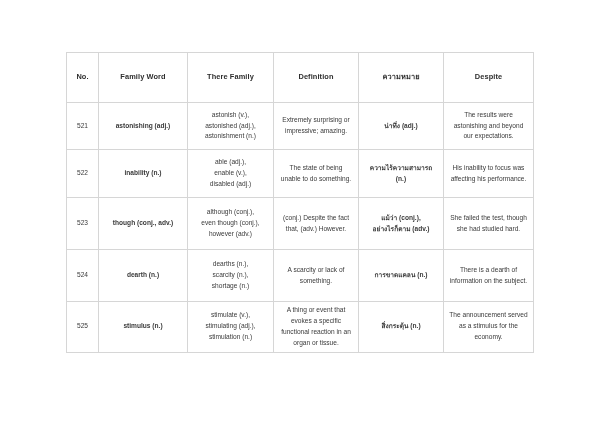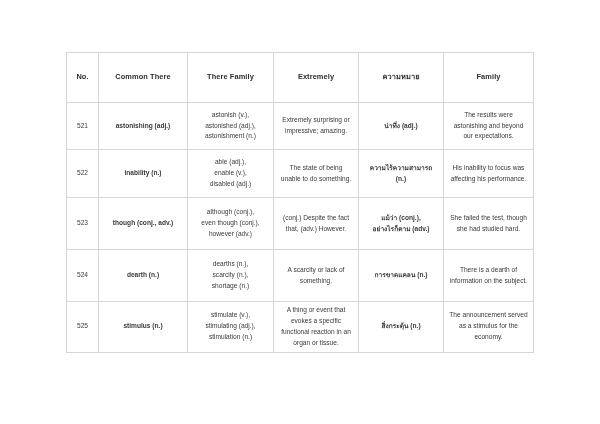--- a/index.html
+++ b/index.html
@@ -63,25 +63,25 @@
       <col class="w-no">
       <col class="w-common">
       <col class="w-family">
       <col class="w-def">
       <col class="w-meaning">
       <col class="w-example">
     </colgroup>
     <tbody>
       <tr class="hdr">
         <th>No.</th>
-        <th>Common There</th>
+        <th>Family Word</th>
         <th>There Family</th>
-        <th>Extremely</th>
+        <th>Definition</th>
         <th>ความหมาย</th>
-        <th>Family</th>
+        <th>Despite</th>
       </tr>
 
       <tr class="r0">
         <td class="c-no">521</td>
         <td class="c-common">astonishing (adj.)</td>
         <td class="c-family">astonish (v.),
 astonished (adj.),
 astonishment (n.)</td>
         <td class="c-def">Extremely surprising or impressive; amazing.</td>
         <td class="c-meaning">น่าทึ่ง (adj.)</td>

